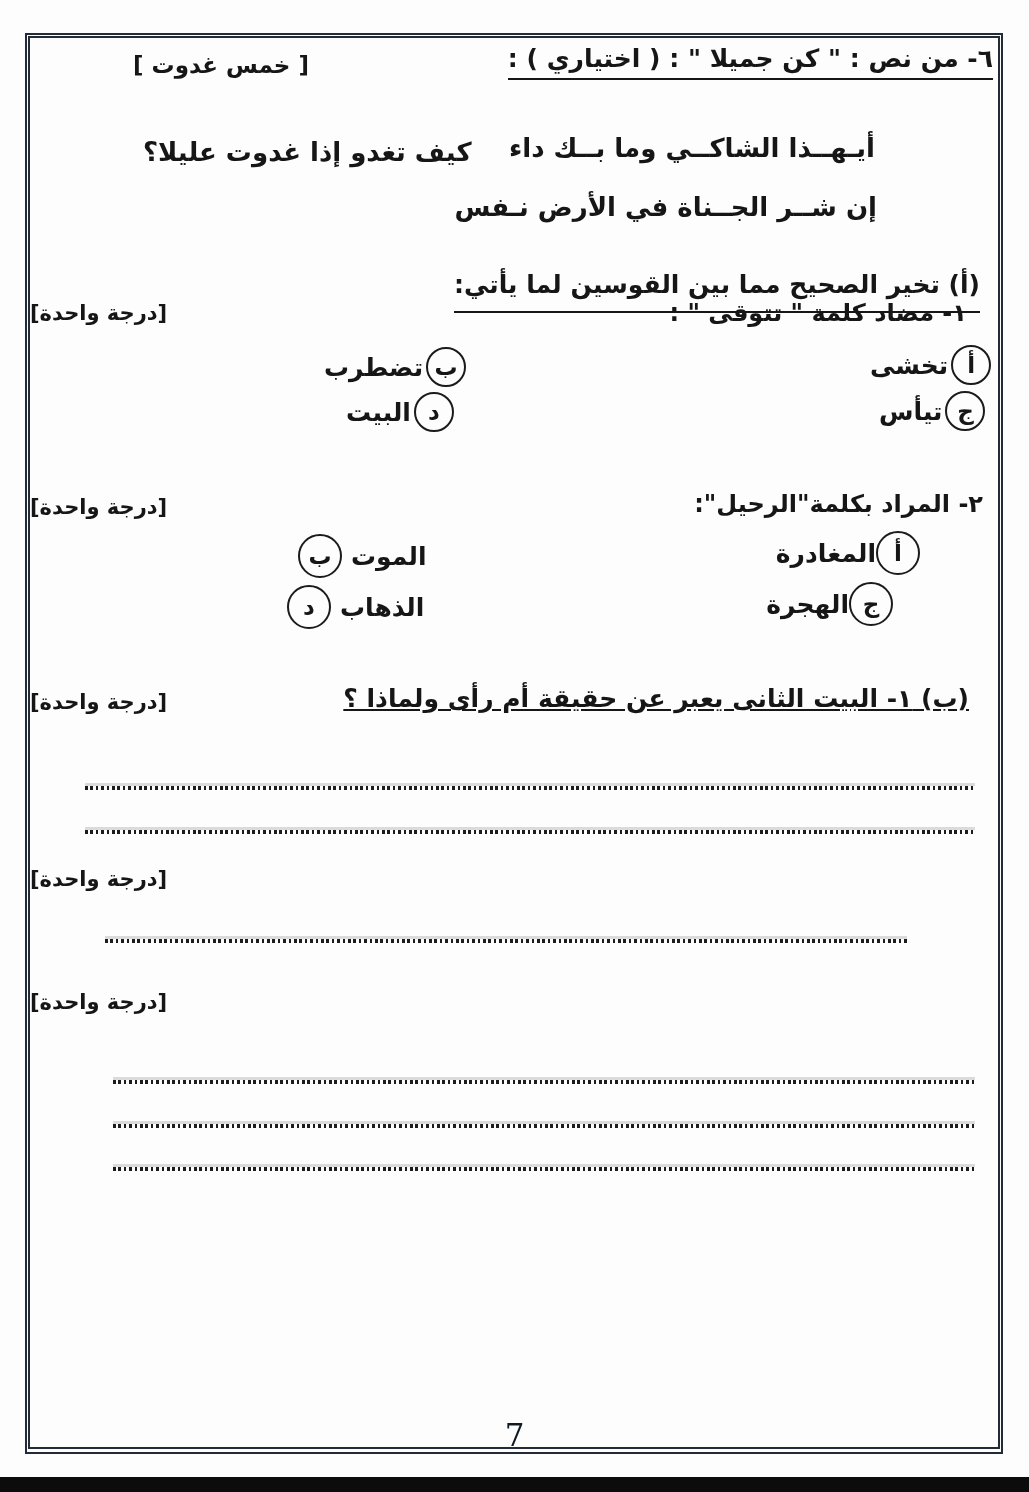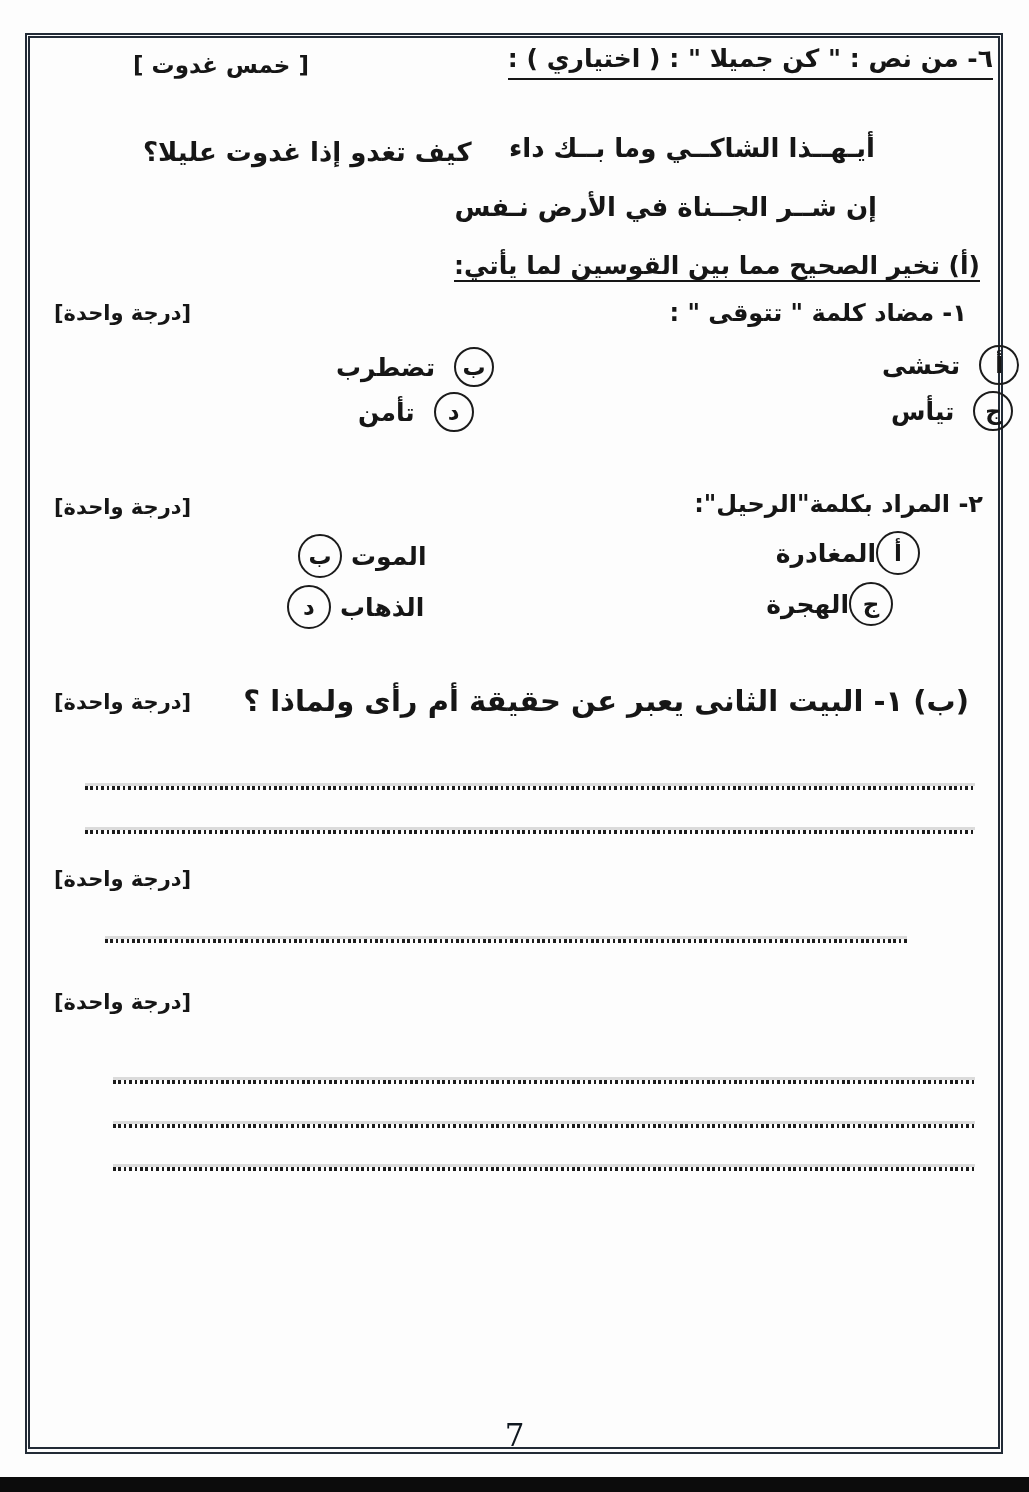--- a/index.html
+++ b/index.html
@@ -7,34 +7,34 @@
     position:relative;width:1029px;height:1492px;background:#fdfdfd;
     font-family:"DejaVu Sans",sans-serif;font-weight:bold;color:#161616;
     overflow:hidden;direction:rtl;
   }
   .frame{
     position:absolute;left:25px;top:33px;width:968px;height:1409px;
     border:5px double #222b36;border-bottom-width:7px;background:transparent;
   }
   .abs{position:absolute;white-space:nowrap;}
   .hdr{font-size:25px;border-bottom:2.5px solid #161616;padding-bottom:5px;}
-  .sec-title{font-size:25px;border-bottom:2.5px solid #161616;padding-bottom:0;}
+  .sec-title{font-size:25px;border-bottom:2.5px solid #161616;padding-bottom:12px;margin-top:19px;}
   .qtext{font-size:24px;}
-  .mark{font-size:21px;margin-left:24px;}
+  .mark{font-size:21px;}
   .verse{font-size:26px;}
   .opt{display:flex;align-items:center;}
   .opt .circle{
     box-sizing:border-box;width:40px;height:40px;border:2px solid #1b1b1b;border-radius:50%;
     display:flex;align-items:center;justify-content:center;font-size:23px;flex:0 0 auto;
     background:transparent;line-height:1;
   }
   .opt.q2 .circle{width:44px;height:44px;}
   .opt .word{font-size:25px;}
   .opt.q1{flex-direction:row;}      
-  .opt.q1 .word{margin-right:0;margin-left:12px;padding-right:19px;}
+  .opt.q1 .word{margin-right:0;margin-left:0;padding-right:3px;}
   .opt.q2{flex-direction:row;}      
   .opt.q2 .word{margin-left:9px;}
   .dots{
     height:4px;
     background-image:repeating-linear-gradient(to right,#1c1c1c 0 2.6px,transparent 2.6px 5.4px);
     box-shadow:0 -3px 0 rgba(120,120,120,0.25);
   }
   .page-num{
     position:absolute;left:0;right:0;top:1417px;text-align:center;
     font-family:"DejaVu Serif",serif;font-weight:normal;font-size:31px;color:#101820;z-index:3;
@@ -67,21 +67,21 @@
   <div class="abs opt q1" style="top:347px;left:324px;">
     <span class="circle">ب</span>
     <span class="word">تضطرب</span>
   </div>
   <div class="abs opt q1" style="top:391px;left:879px;">
     <span class="circle">ج</span>
     <span class="word">تيأس</span>
   </div>
   <div class="abs opt q1" style="top:392px;left:346px;">
     <span class="circle">د</span>
-    <span class="word">تأمن</span>
+    <span class="word">البيت</span>
   </div>
 
   <div class="abs qtext" style="top:490px;right:46px;">٢- المراد بكلمة"الرحيل":</div>
   <div class="abs mark" style="top:495px;left:30px;">[درجة واحدة]</div>
 
   <div class="abs opt q2" style="top:531px;right:109px;">
     <span class="circle">أ</span>
     <span class="word">المغادرة</span>
   </div>
   <div class="abs opt q2" style="top:534px;left:298px;">
@@ -90,21 +90,21 @@
   </div>
   <div class="abs opt q2" style="top:582px;right:136px;">
     <span class="circle">ج</span>
     <span class="word">الهجرة</span>
   </div>
   <div class="abs opt q2" style="top:585px;left:287px;">
     <span class="word">الذهاب</span>
     <span class="circle">د</span>
   </div>
 
-  <div class="abs qtext" style="top:684px;right:60px;font-size:29px;">(ب) ١- البيت الثانى يعبر عن حقيقة أم رأى ولماذا ؟</div>
+  <div class="abs qtext" style="top:684px;right:60px;font-size:25px;text-decoration:underline;">(ب) ١- البيت الثانى يعبر عن حقيقة أم رأى ولماذا ؟</div>
   <div class="abs mark" style="top:690px;left:30px;">[درجة واحدة]</div>
 
   <div class="abs dots" style="top:786px;left:85px;width:890px;"></div>
   <div class="abs dots" style="top:830px;left:85px;width:890px;"></div>
 
   <div class="abs mark" style="top:867px;left:30px;">[درجة واحدة]</div>
 
   <div class="abs dots" style="top:939px;left:105px;width:802px;"></div>
 
   <div class="abs mark" style="top:990px;left:30px;">[درجة واحدة]</div>

